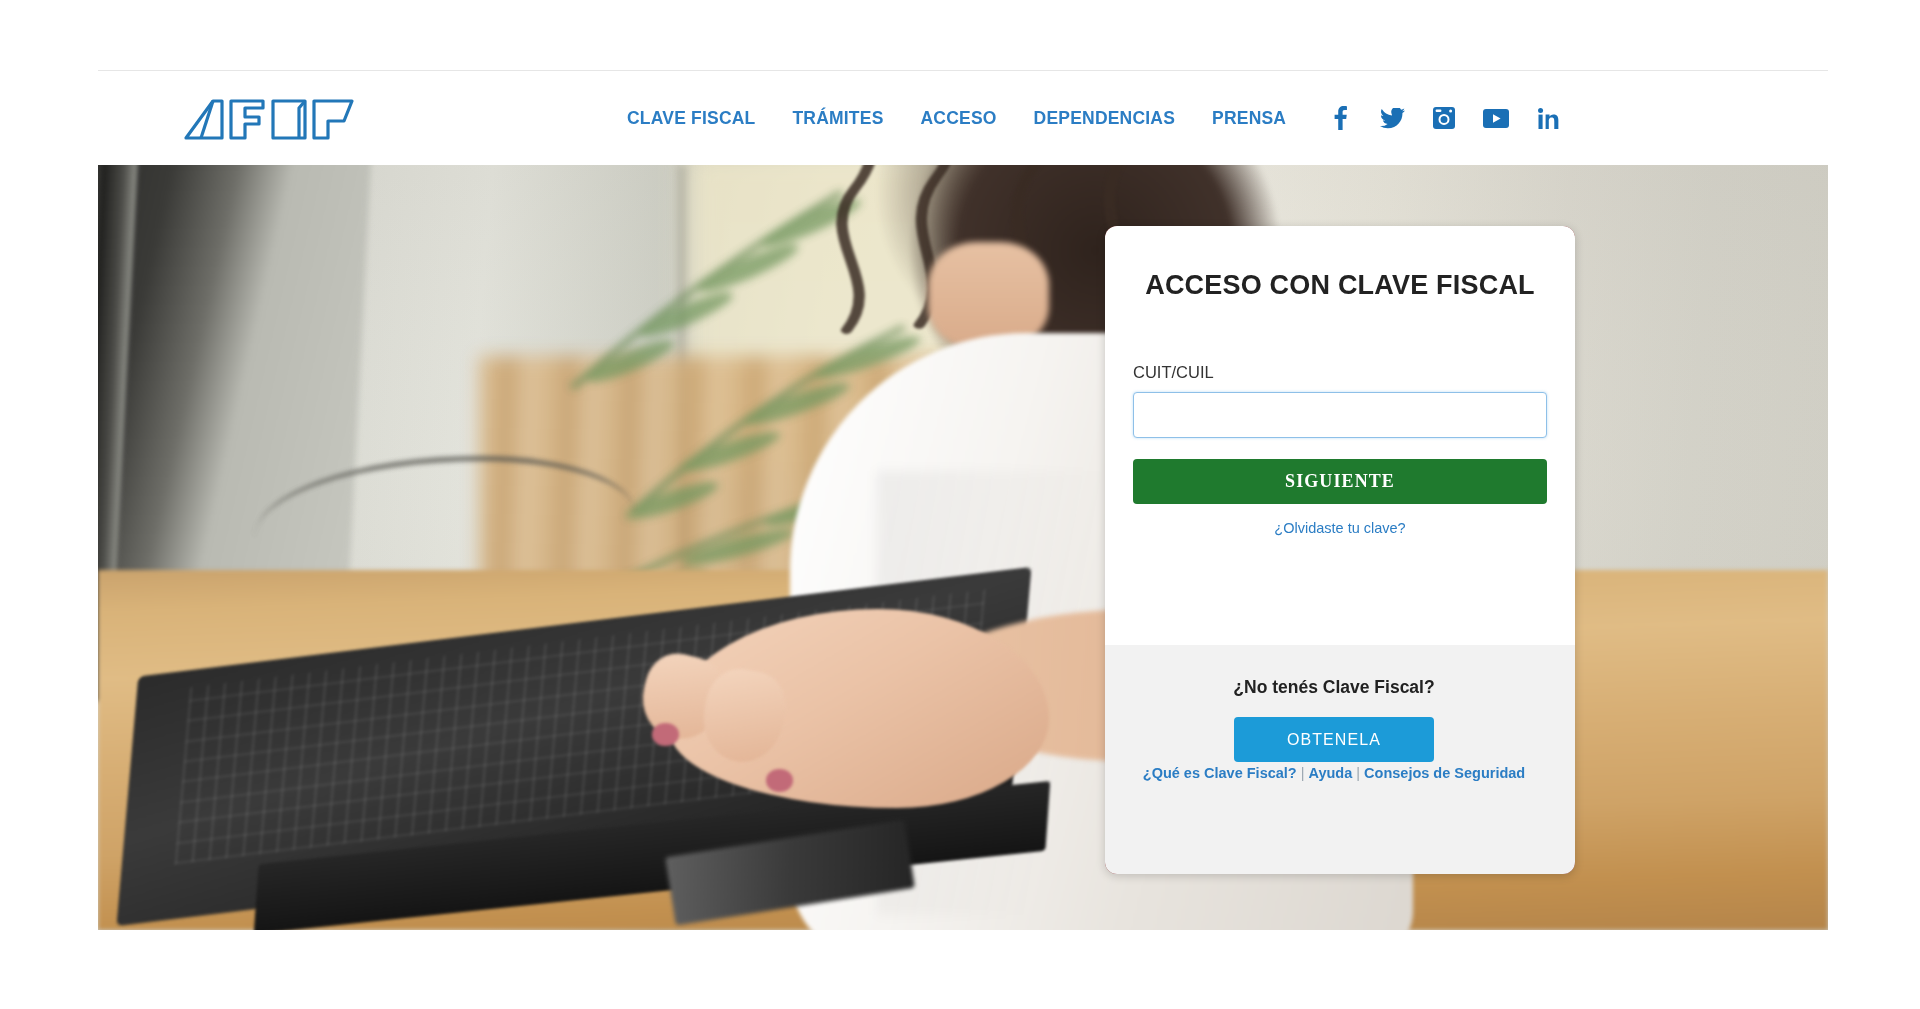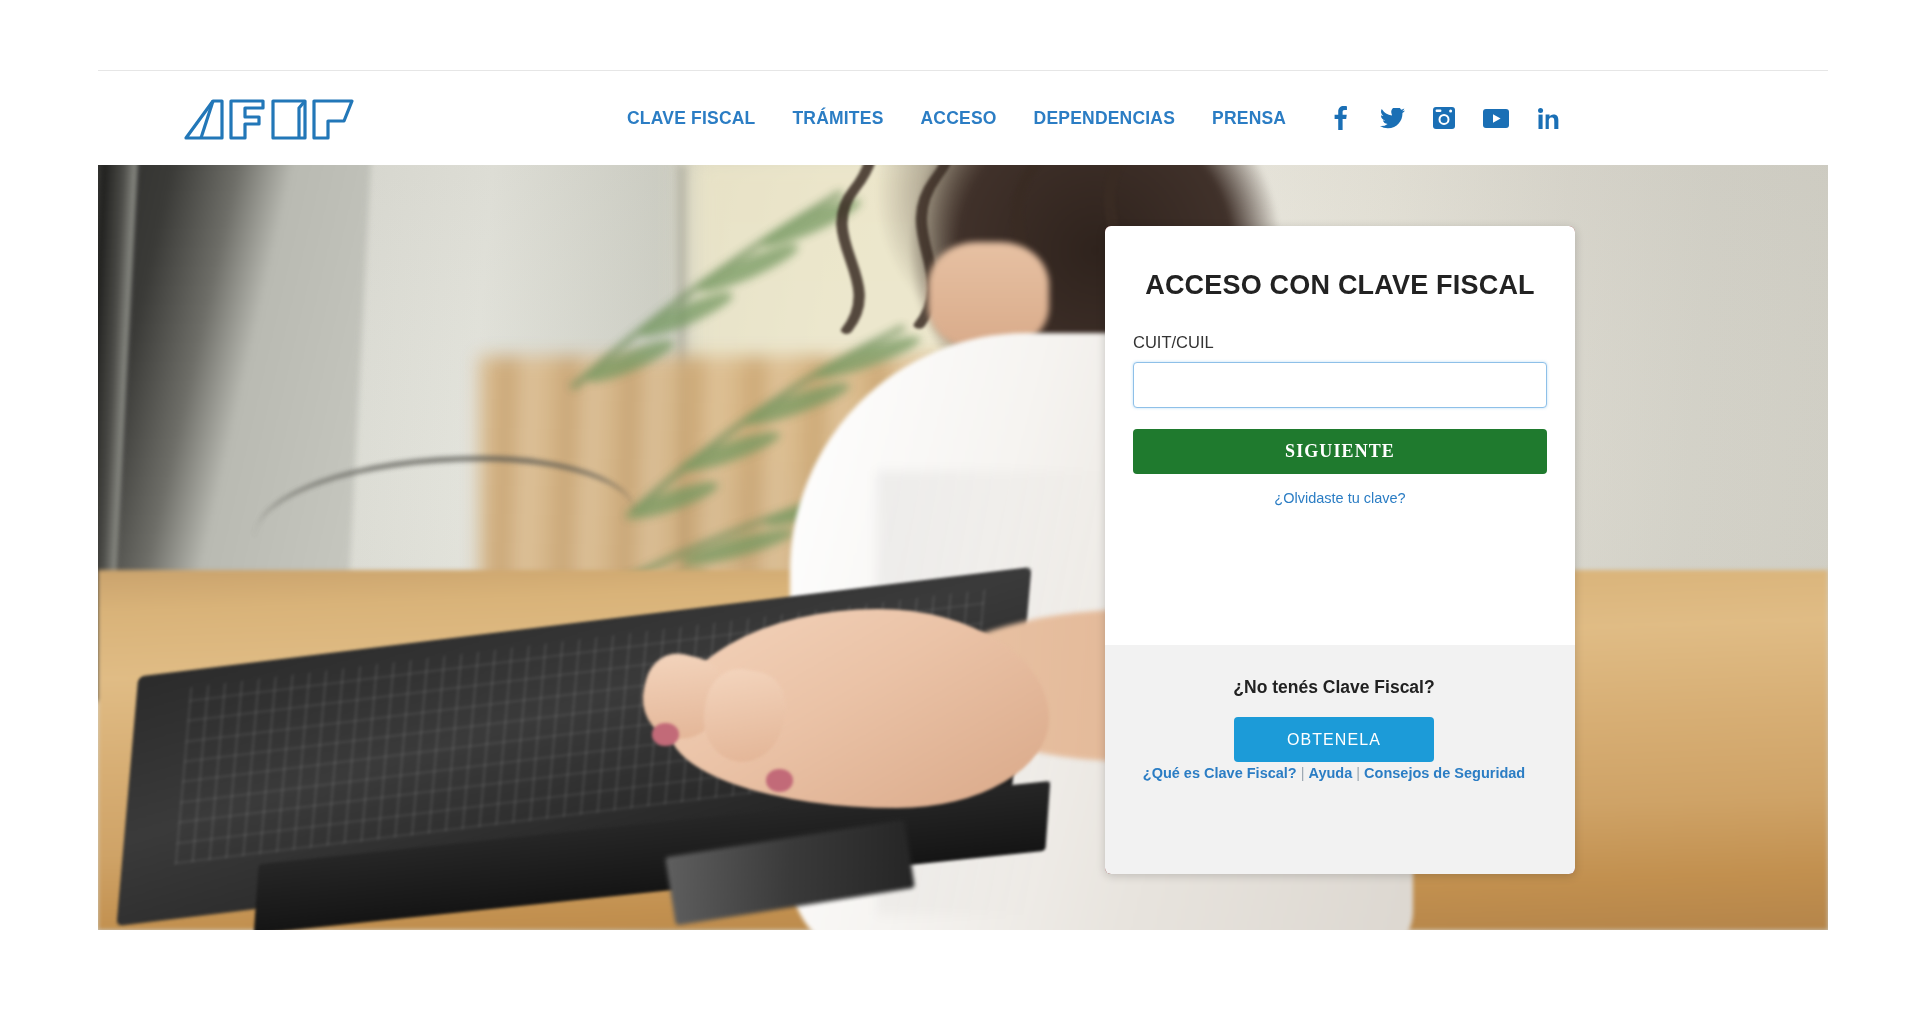--- a/index.html
+++ b/index.html
@@ -329,21 +329,21 @@
   }
 
   
   .card {
     position: absolute;
     left: 1105px;
     top: 226px;
     width: 470px;
     height: 648px;
     background: #7f1d1d;
-    border-radius: 6px;
+    border-radius: 12px;
     box-shadow: 0 2px 10px rgba(0,0,0,0.18);
     overflow: hidden;
     display: flex;
     flex-direction: column;
   }
 
   .card-body {
     padding: 44px 28px 0 28px;
     flex: 0 0 auto;
     height: 419px;
@@ -354,21 +354,21 @@
     font-size: 27px;
     font-weight: bold;
     color: #222222;
     text-align: center;
     line-height: 1.18;
     letter-spacing: 0.2px;
     margin: 0 10px 0 10px;
   }
 
   .field-label {
-    margin-top: 32px;
+    margin-top: 62px;
     font-size: 16.5px;
     color: #333333;
     line-height: 1;
   }
 
   .cuit-input {
     margin-top: 12px;
     width: 100%;
     height: 46px;
     border: 1px solid #8ec0e8;

